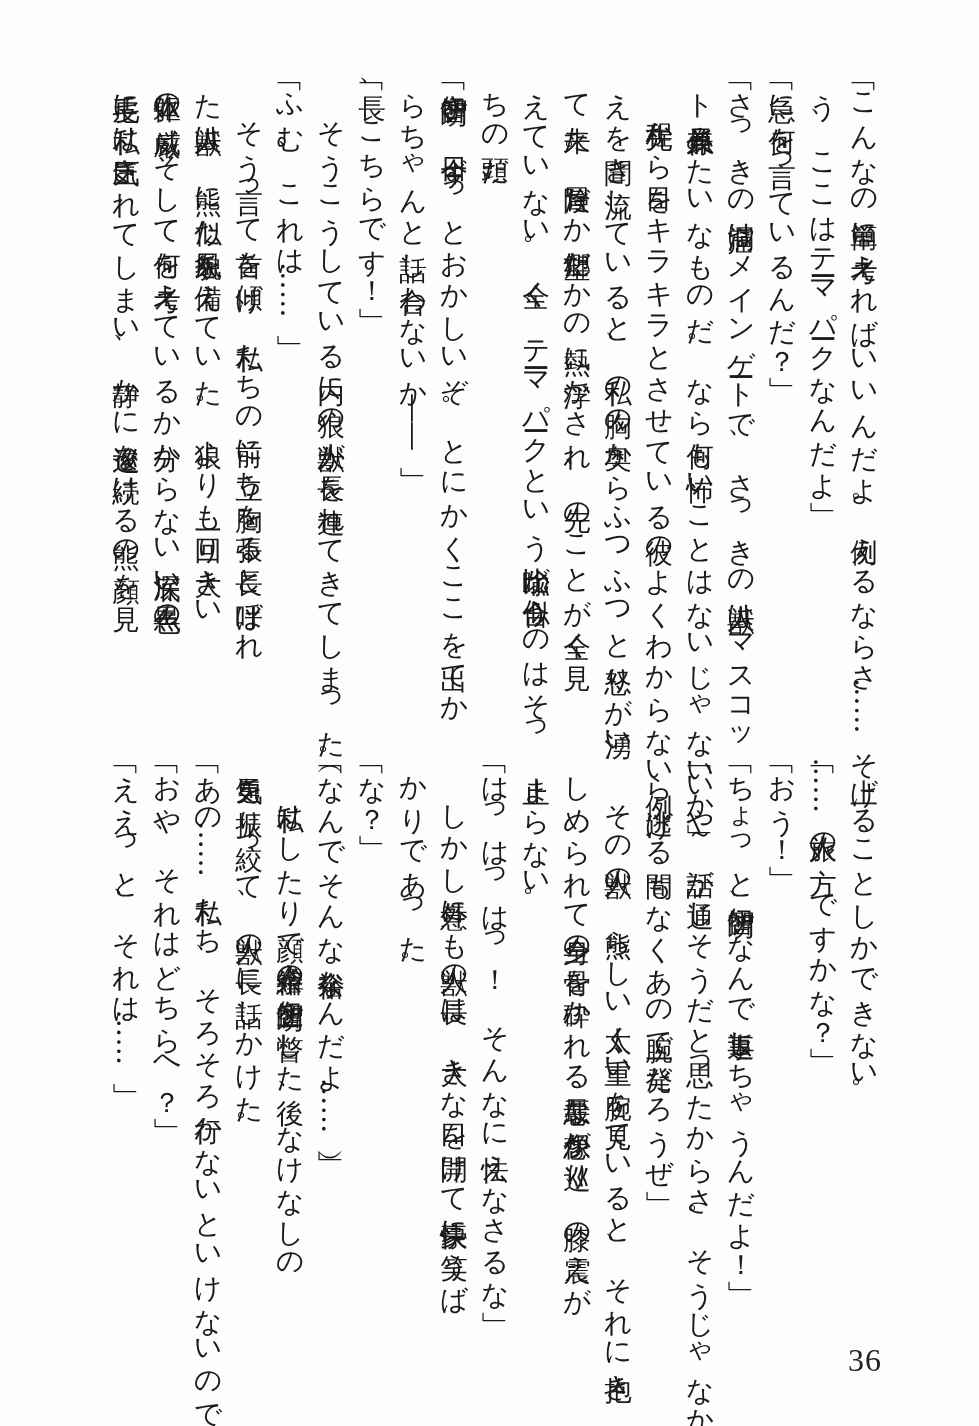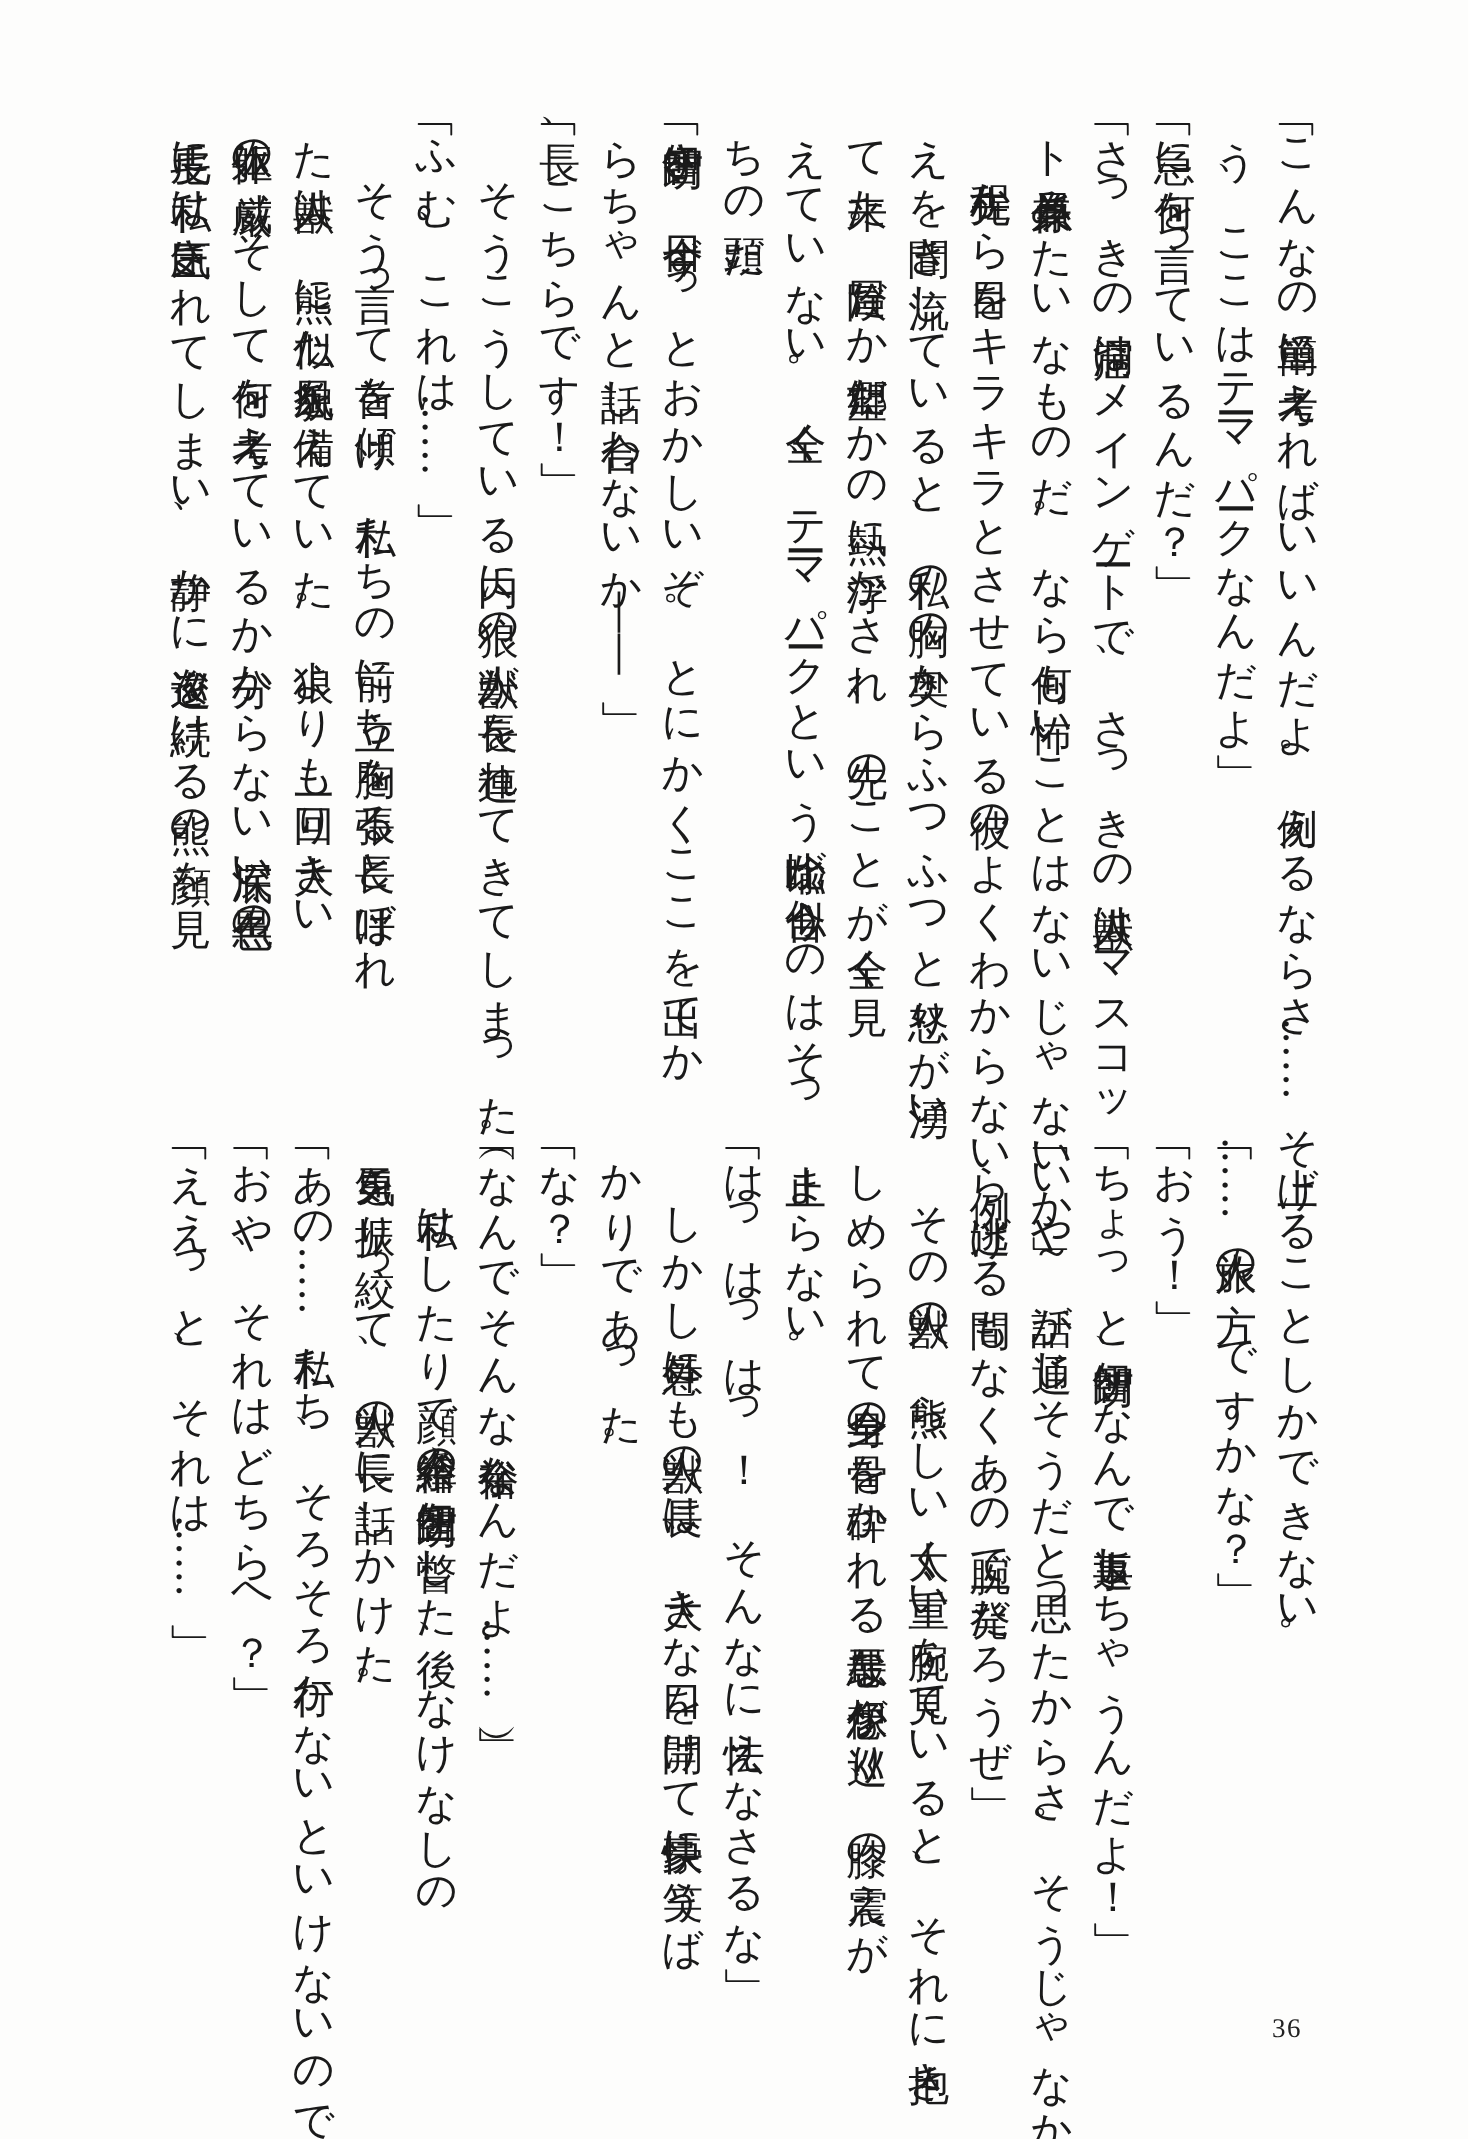--- a/index.html
+++ b/index.html
@@ -15,21 +15,21 @@
     letter-spacing: 0.5px;
     color: #1a1a1a;
     text-orientation: mixed;
   }
   .block-top { right: 94px; top: 74px; height: 630px; width: 830px; }
   .block-bottom { right: 94px; top: 757px; height: 560px; width: 830px; }
   .line { display: block; white-space: nowrap; }
   .page-number {
     position: absolute; left: 848px; top: 1342px;
     font-family: "Liberation Serif", "DejaVu Serif", serif;
-    font-size: 18px; color: #222; letter-spacing: 1px;
+    font-size: 32px; color: #222; letter-spacing: 1px;
   }
 </style>
 </head>
 <body>
 
 <div class="page">
 
   <div class="block block-top">
     <span class="line">「こんなの簡単に考えればいいんだよ。例えるならさ……そ</span>
     <span class="line">う、ここはテーマパークなんだよ」</span>

